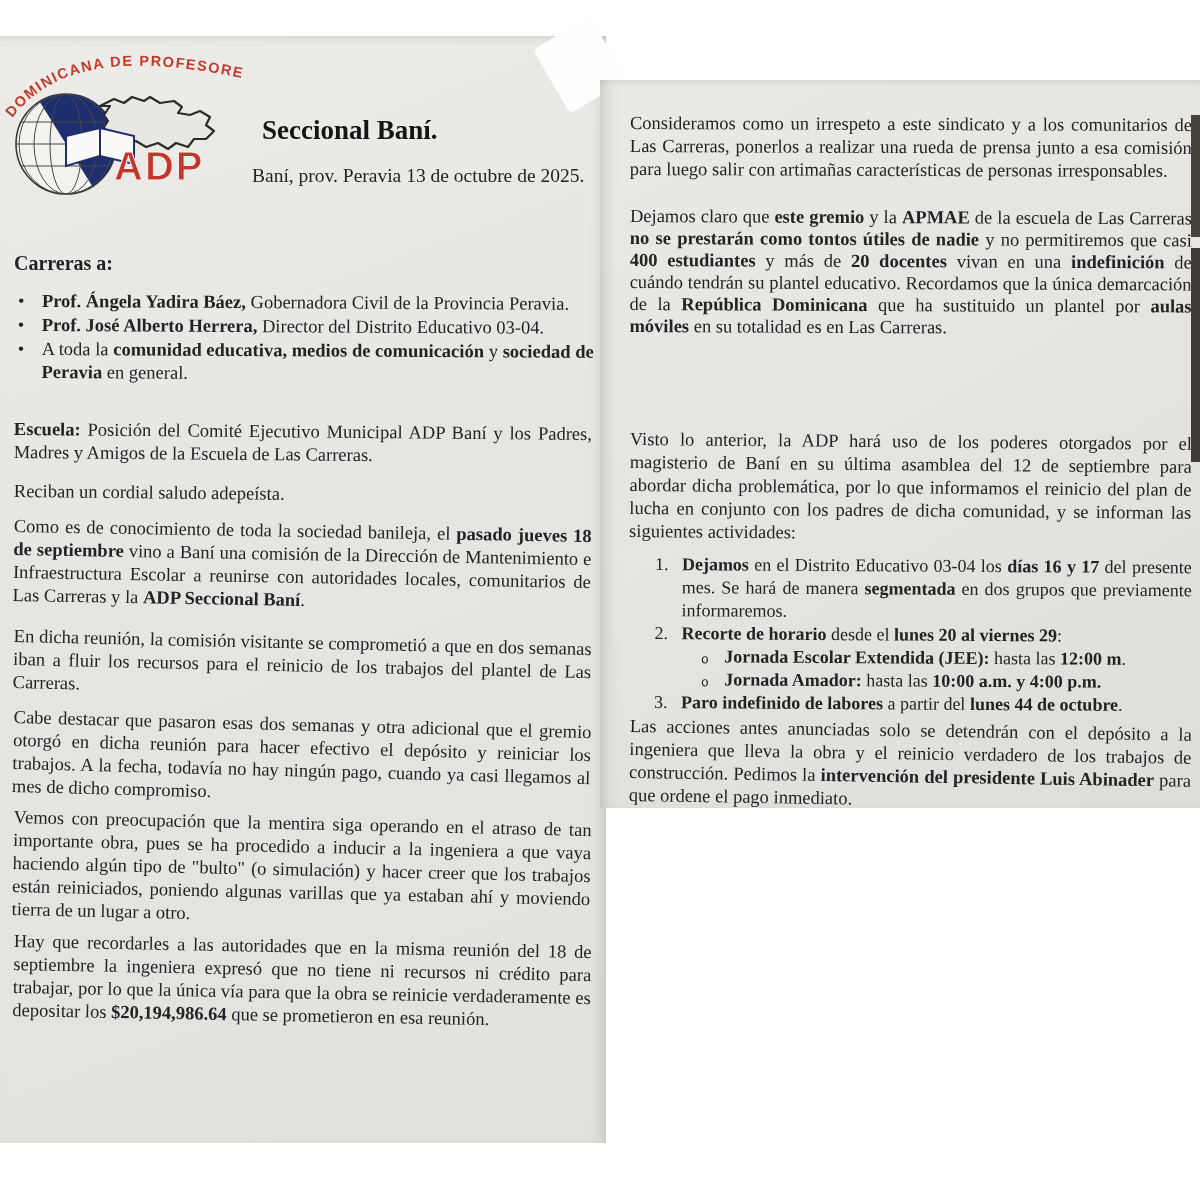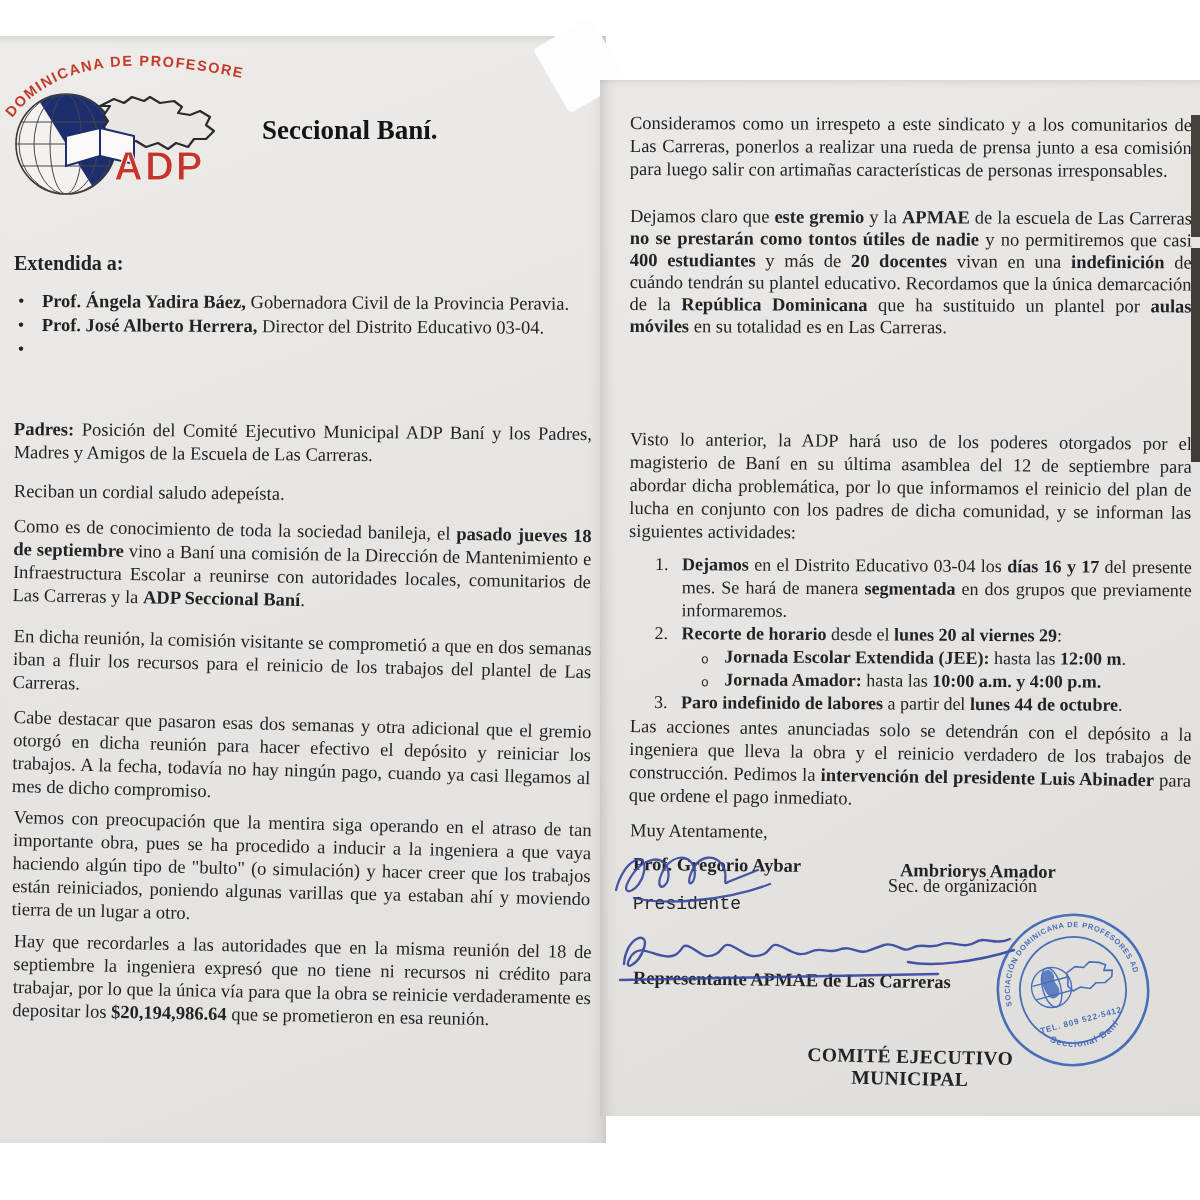--- a/index.html
+++ b/index.html
@@ -2,21 +2,21 @@
 <html><head>
 <meta charset="utf-8">
 <style>
   html,body{margin:0;padding:0;}
   body{width:1200px;height:1200px;position:relative;background:#ffffff;overflow:hidden;
        font-family:"Liberation Serif", serif;color:#232327;}
   .page{position:absolute;overflow:hidden;}
   #pageL{left:0;top:36px;width:606px;height:1107px;z-index:1;
     background:linear-gradient(160deg,#eeece9 0%,#e7e5e1 45%,#e3e1dd 100%);
     box-shadow:inset -12px 0 16px -10px rgba(0,0,0,.16), inset 0 10px 12px -10px rgba(0,0,0,.14);}
-  #pageR{left:600px;top:80px;width:600px;height:1036px;z-index:3;
+  #pageR{left:600px;top:80px;width:600px;height:728px;z-index:3;
     background:linear-gradient(150deg,#ebe9e6 0%,#e6e4e0 50%,#dfddd9 100%);
     box-shadow:inset 12px 0 18px -12px rgba(0,0,0,.22), inset 0 8px 10px -8px rgba(0,0,0,.10);}
   #tear{position:absolute;left:547px;top:28px;width:66px;height:74px;background:#fdfdfd;
         transform:rotate(-30deg);border-radius:5px;z-index:2;}
   .strip{position:absolute;z-index:6;}
   #strip1{left:1191px;top:115px;width:9px;height:122px;background:#46413b;}
   #strip2{left:1191px;top:248px;width:9px;height:214px;background:#3f3b36;}
   .p{position:absolute;text-align:justify;font-size:18.5px;line-height:23px;transform-origin:0 0;}
   .b{font-weight:bold;}
   
@@ -96,37 +96,39 @@
     </g>
     <path d="M96,62 l14,-7 10,4 8,-6 12,4 6,-4 10,6 14,-2 8,6 -4,6 12,2 10,-4 10,6 -4,8 8,6 -8,8 -12,0 -6,8 -12,-4 -8,6 -10,-6 -12,4 -10,-6 -10,2 -8,-8 -10,0 -4,-8 4,-6 -4,-6 6,-9 z" fill="#e9e7e3" stroke="#2b2b2b" stroke-width="2.2" stroke-linejoin="round"></path>
     <g>
       <path d="M62,92 L96,84 L96,112 L62,122 Z" fill="#fbfaf8" stroke="#1d2e6e" stroke-width="2"></path>
       <path d="M96,84 L130,92 L130,120 L96,112 Z" fill="#fbfaf8" stroke="#1d2e6e" stroke-width="2"></path>
     </g>
     <text x="110" y="136" font-family="Liberation Sans, sans-serif" font-size="40" font-weight="bold" fill="#c5352b" stroke="#f2f0ec" stroke-width="1" letter-spacing="2">ADP</text>
   </svg>
 
   <div id="l-title">Seccional Baní.</div>
-  <div id="l-dirigido">Extendida a:</div>
+  <div id="l-date">Baní, prov. Peravia 13 de octubre de 2025.</div>
+  <div id="l-dirigido">Carreras a:</div>
 
   <div id="l-bullets">
     <div class="bullet-item">
       <span class="dot">•</span>
       <span><span class="b">Prof. Ángela Yadira Báez,</span><span> Gobernadora Civil de la Provincia Peravia.</span></span>
     </div>
     <div class="bullet-item">
       <span class="dot">•</span>
       <span><span class="b">Prof. José Alberto Herrera,</span><span> Director del Distrito Educativo 03-04.</span></span>
     </div>
     <div class="bullet-item">
       <span class="dot">•</span>
+      <span><span>A toda la </span><span class="b">comunidad educativa, medios de comunicación</span><span> y </span><span class="b">sociedad de Peravia</span><span> en general.</span></span>
     </div>
   </div>
 
-  <div class="p lp" id="l-asunto"><span class="b">Padres: </span><span>Posición del Comité Ejecutivo Municipal ADP Baní y los Padres, Madres y Amigos de la Escuela de Las Carreras.</span></div>
+  <div class="p lp" id="l-asunto"><span class="b">Escuela: </span><span>Posición del Comité Ejecutivo Municipal ADP Baní y los Padres, Madres y Amigos de la Escuela de Las Carreras.</span></div>
   <div class="p lp" id="l-saludo"><span>Reciban un cordial saludo adepeísta.</span></div>
   <div class="p lp" id="l-como"><span>Como es de conocimiento de toda la sociedad banileja, el </span><span class="b">pasado jueves 18 de septiembre</span><span> vino a Baní una comisión de la Dirección de Mantenimiento e Infraestructura Escolar a reunirse con autoridades locales, comunitarios de Las Carreras y la </span><span class="b">ADP Seccional Baní</span><span>.</span></div>
   <div class="p lp" id="l-reunion"><span>En dicha reunión, la comisión visitante se comprometió a que en dos semanas iban a fluir los recursos para el reinicio de los trabajos del plantel de Las Carreras.</span></div>
   <div class="p lp" id="l-cabe"><span>Cabe destacar que pasaron esas dos semanas y otra adicional que el gremio otorgó en dicha reunión para hacer efectivo el depósito y reiniciar los trabajos. A la fecha, todavía no hay ningún pago, cuando ya casi llegamos al mes de dicho compromiso.</span></div>
   <div class="p lp" id="l-vemos"><span>Vemos con preocupación que la mentira siga operando en el atraso de tan importante obra, pues se ha procedido a inducir a la ingeniera a que vaya haciendo algún tipo de "bulto" (o simulación) y hacer creer que los trabajos están reiniciados, poniendo algunas varillas que ya estaban ahí y moviendo tierra de un lugar a otro.</span></div>
   <div class="p lp" id="l-hay"><span>Hay que recordarles a las autoridades que en la misma reunión del 18 de septiembre la ingeniera expresó que no tiene ni recursos ni crédito para trabajar, por lo que la única vía para que la obra se reinicie verdaderamente es depositar los </span><span class="b">$20,194,986.64</span><span> que se prometieron en esa reunión.</span></div>
 </div>
 
 <div class="page" id="pageR">
   <div class="p rp" id="r-consideramos"><span>Consideramos como un irrespeto a este sindicato y a los comunitarios de Las Carreras, ponerlos a realizar una rueda de prensa junto a esa comisión para luego salir con artimañas características de personas irresponsables.</span></div>

